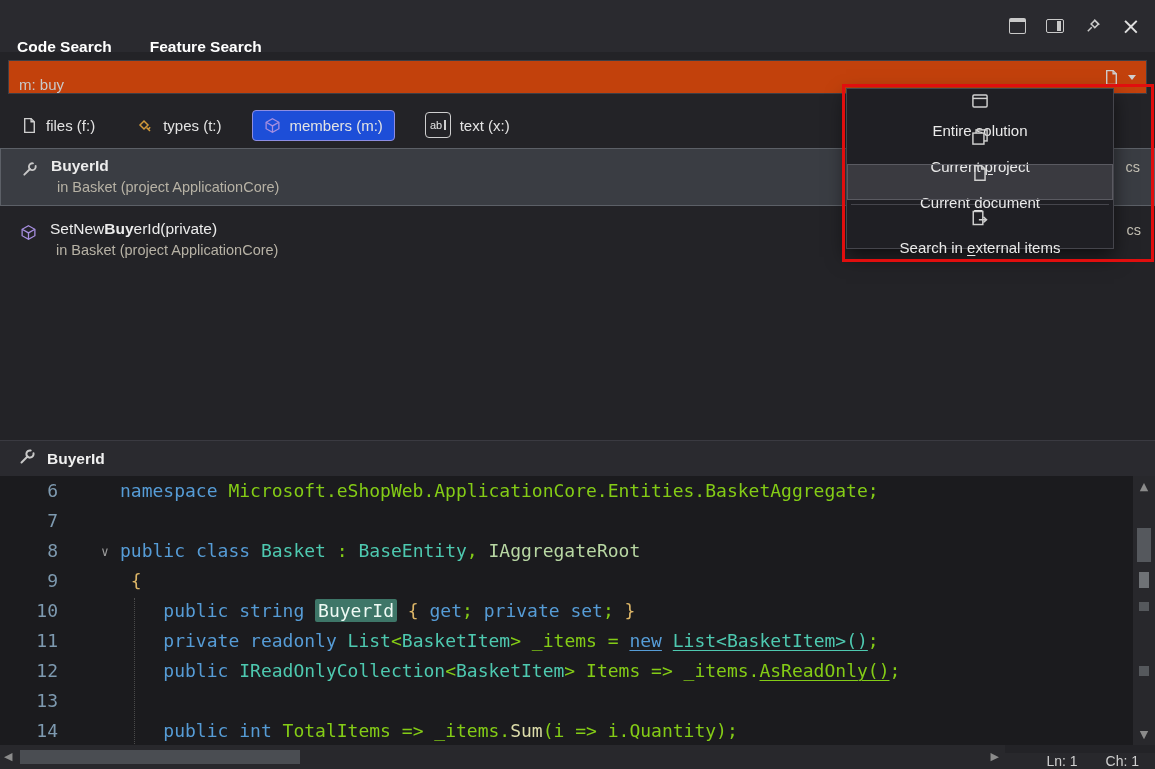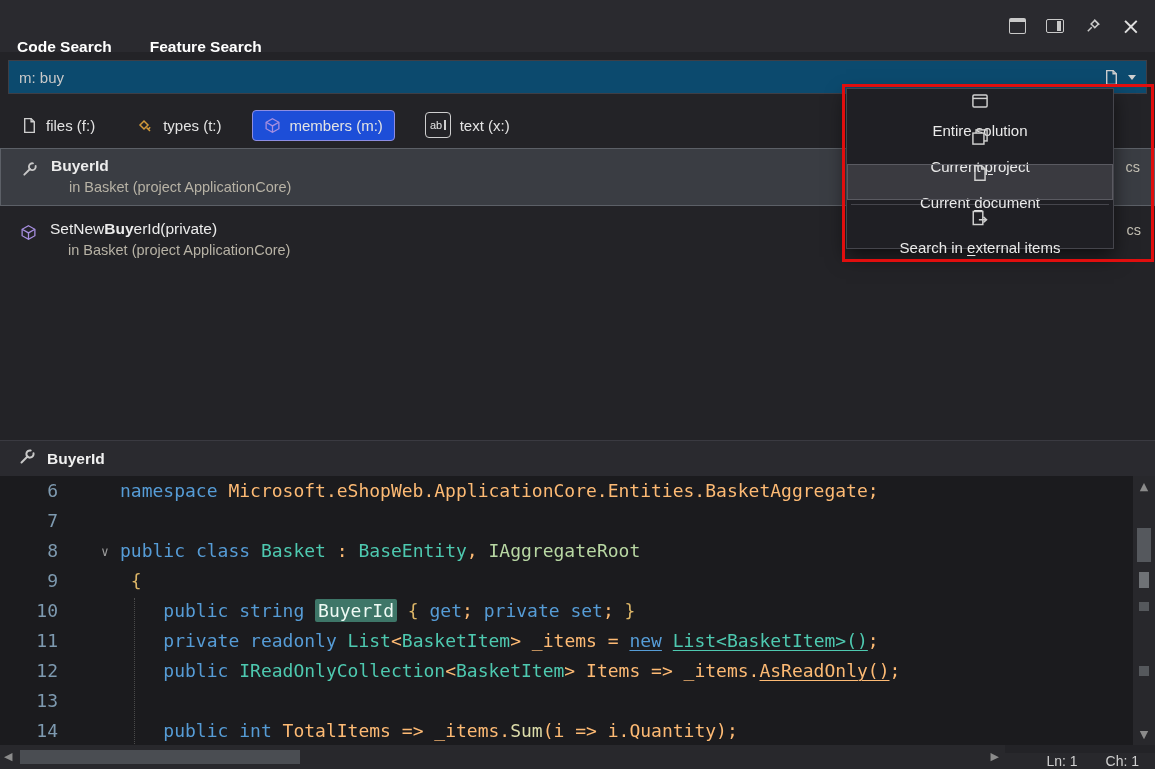--- a/index.html
+++ b/index.html
@@ -15,22 +15,22 @@
        background:#cfd2d6;border-radius:1px;}
   .win-controls{position:absolute;right:14px;top:0;height:52px;display:flex;align-items:center;gap:18px;}
   .wc{display:flex;align-items:center;justify-content:center;width:20px;height:20px;}
   .icon-window{display:inline-block;width:15px;height:11px;border:1px solid #c9c9c9;
        border-top-width:4px;border-radius:2px;}
   .icon-split{display:inline-block;width:16px;height:12px;border:1px solid #c9c9c9;border-radius:2px;position:relative;}
   .icon-split::after{content:"";position:absolute;top:1px;bottom:1px;right:2px;width:4px;background:#c9c9c9;}
   .icon-close{font-size:23px;color:#dfdfdf;line-height:1;font-family:"DejaVu Sans",sans-serif;}
 
   
-  .search-box{position:absolute;top:60px;left:8px;right:8px;height:34px;background:#0c4a6e;
-       border:1px solid #3e3e45;display:flex;align-items:center;box-sizing:border-box;}
+  .search-box{position:absolute;top:60px;left:8px;right:8px;height:34px;background:#c2410c;
+       border:1px solid #3e3e45;display:flex;align-items:flex-end;box-sizing:border-box;}
   .search-input{flex:1;background:transparent;border:none;outline:none;color:#c9c9c9;
        font-size:15px;padding:0 10px;font-family:"Liberation Sans",sans-serif;}
   .scope-btn{display:flex;align-items:center;gap:9px;padding:0 10px;height:100%;cursor:pointer;}
   .caret-down{width:0;height:0;border-left:4.5px solid transparent;border-right:4.5px solid transparent;
        border-top:5px solid #cfcfcf;}
 
   
   .filter-row{position:absolute;top:104px;left:10px;height:42px;display:flex;align-items:center;gap:18px;}
   .chip{display:flex;align-items:center;gap:9px;padding:6px 11px;border:1px solid transparent;
        border-radius:4px;font-size:15px;color:#e3e3e3;cursor:default;}
@@ -39,21 +39,21 @@
        padding:4px 4px;font-size:11px;color:#e3e3e3;font-weight:400;}
   .abar{display:inline-block;width:1.5px;height:10px;background:#cfcfcf;margin-left:2px;}
 
   
   .results{position:absolute;top:146px;left:0;right:0;height:140px;}
   .result-row{position:absolute;left:0;right:0;height:58px;box-sizing:border-box;}
   .result-row.selected{background:#3a3d43;border:1px solid #5c6067;}
   .result-icon{position:absolute;left:20px;top:12px;}
   .result-title{position:absolute;left:50px;top:8px;font-size:15.5px;color:#ececec;}
   .result-title .match{font-weight:700;}
-  .result-sub{position:absolute;left:68px;top:30px;font-size:14.5px;color:#b7b2a5;}
+  .result-sub{position:absolute;left:56px;top:30px;font-size:14.5px;color:#b7b2a5;}
   .result-badge{position:absolute;right:14px;top:10px;font-size:14.5px;color:#c4c0b4;}
 
   
   .scope-menu{position:absolute;left:846px;top:88px;width:268px;background:#1f1f24;
        border:1px solid #45454c;box-shadow:0 8px 18px rgba(0,0,0,.55);z-index:40;padding:3px 0;box-sizing:border-box;}
   .menu-item{height:36px;display:flex;align-items:center;gap:12px;padding:0 11px;font-size:15px;color:#eaeaea;cursor:pointer;flex-direction:column;}
   .menu-item.highlighted{background:#3a3a40;outline:1px solid #5a5a61;outline-offset:-1px;}
   .menu-sep{height:1px;background:#45454c;margin:4px 4px;}
   .accel{text-decoration:underline;text-underline-offset:2px;}
   .mi-icon{display:flex;width:20px;justify-content:center;}
@@ -64,21 +64,21 @@
 
   
   .preview-header{position:absolute;top:440px;left:0;right:0;height:36px;background:#2a2a2f;
        border-top:1px solid #3a3a41;display:flex;align-items:center;gap:11px;padding-left:18px;box-sizing:border-box;}
   .preview-title{font-size:15.5px;font-weight:700;color:#f0f0f0;}
 
   .code-area{position:absolute;top:476px;left:0;right:22px;bottom:24px;background:#1b1b1e;overflow:hidden;
        font-family:"DejaVu Sans Mono","Liberation Mono",monospace;font-size:18px;line-height:30px;}
   .code-line{position:relative;height:30px;white-space:pre;color:#d4d4d4;padding-left:120px;box-sizing:border-box;}
   .lnum{position:absolute;left:0;top:0;width:58px;text-align:right;color:#7e9ab0;}
-  .tok-plain{color:#fdba74;}
+  .tok-plain{color:#84cc16;}
   .tok-kw{color:#569cd6;}
   .tok-type{color:#4ec9b0;}
   .tok-iface{color:#b8d7a3;}
   .tok-method{color:#dcdcaa;}
   .tok-brace{color:#dcb567;}
   .tok-u{text-decoration:underline;text-underline-offset:3px;text-decoration-thickness:1px;}
   .tok-hl{background:#3e7668;color:#eefaf4;padding:1px 3px;border-radius:2px;}
   .tok-fold{position:absolute;left:101px;top:1px;color:#9a9a9a;font-size:13px;}
   .indent-guide{position:absolute;left:134px;top:122px;height:148px;border-left:1px dotted #4a4a4a;}
 

